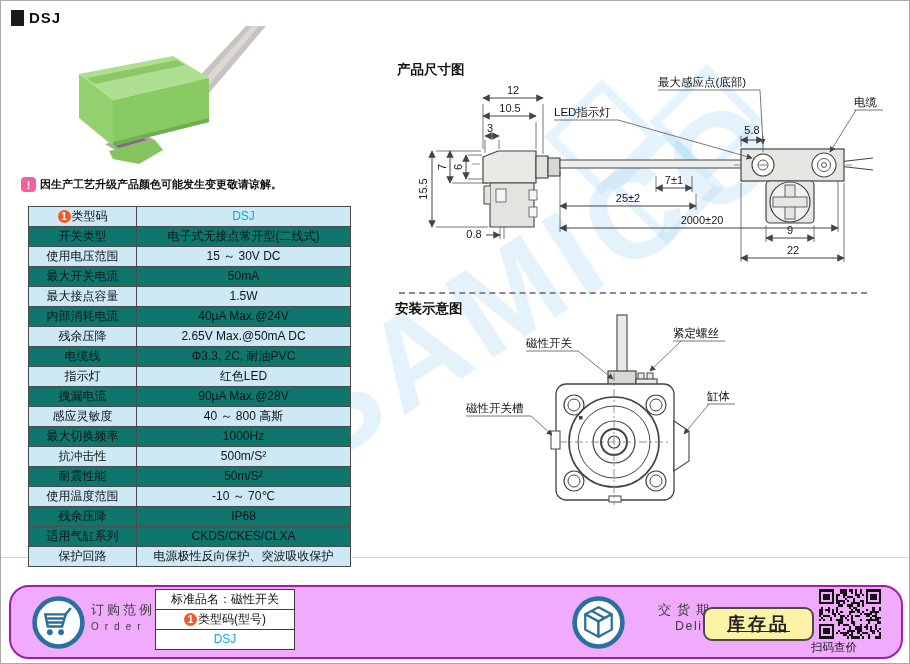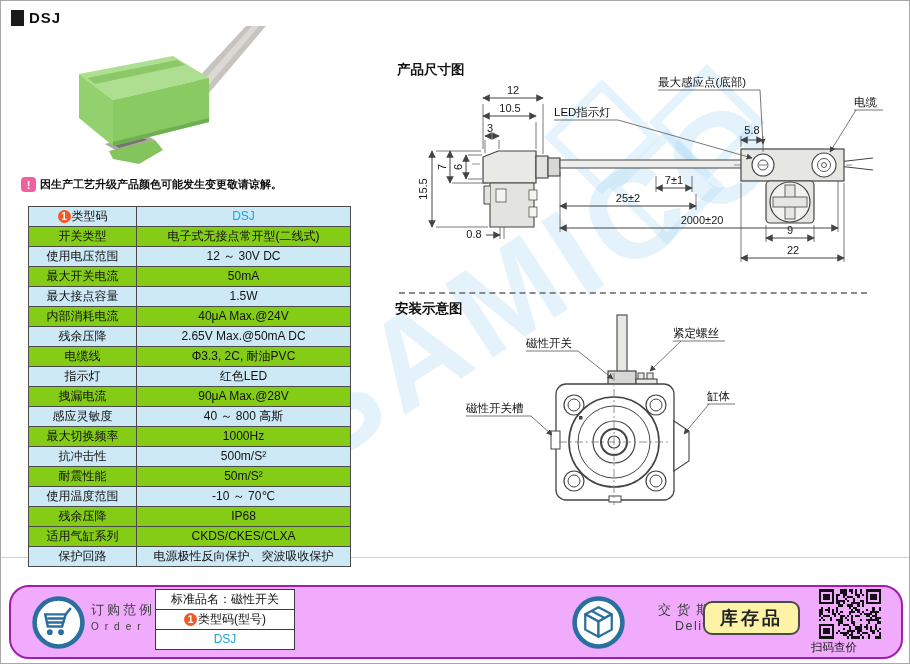--- a/index.html
+++ b/index.html
@@ -17,21 +17,21 @@
   .title-txt{font-size:15px;font-weight:bold;color:#111;letter-spacing:1px;}
   
   .note-row{left:20px;top:176px;display:flex;align-items:center;gap:4px;z-index:2;}
   .note-ic{width:15px;height:15px;border-radius:4px;background:#f0609e;color:#fff;font-size:11px;
     font-weight:bold;display:flex;align-items:center;justify-content:center;}
   .note-txt{font-size:11px;font-weight:bold;color:#111;}
   
   .spec{left:27px;top:205px;width:321px;border:1px solid #4a4a4a;border-bottom:none;z-index:2;background:#fff;}
   .spec-row{display:flex;height:19px;line-height:19px;border-bottom:1px solid #4a4a4a;font-size:12px;color:#111;}
   .spec-row.even{background:#cde9f6;}
-  .spec-row.odd{background:#84cc16;}
+  .spec-row.odd{background:#0f766e;}
   .spec-label{width:107px;border-right:1px solid #4a4a4a;text-align:center;display:flex;align-items:center;justify-content:center;gap:1px;}
   .spec-value{flex:1;text-align:center;}
   .spec-value.blue{color:#1ba3e0;}
   .num-badge{display:inline-flex;width:13px;height:13px;border-radius:50%;background:#f15a24;color:#fff;
     font-size:10px;font-weight:bold;align-items:center;justify-content:center;flex:none;}
   
   .sec-head{font-size:13.5px;font-weight:bold;color:#111;z-index:2;}
   .dash-sep{left:398px;top:291px;width:468px;border-top:2px dashed #8a8a8a;z-index:2;}
   .hairline{left:0;top:556px;width:908px;height:1px;background:#d4d4d4;z-index:1;}
   
@@ -44,22 +44,22 @@
   .cntxt{font-size:11.5px;fill:#111;}
   .cl{stroke:#777;stroke-width:0.8;stroke-dasharray:8 3 2 3;fill:none;}
   
   .footer{left:8px;top:584px;width:890px;height:70px;border:2px solid #a21caf;border-radius:20px;background:#f0abfc;z-index:2;}
   .ftxt{position:absolute;color:#3d3d3d;font-size:13px;line-height:17px;white-space:nowrap;}
   .order-tbl{position:absolute;left:144px;top:2px;width:138px;border:1px solid #3a3a3a;background:#fff;}
   .order-tr{height:19px;line-height:19px;font-size:12px;color:#111;text-align:left;border-bottom:1px solid #3a3a3a;
     display:flex;align-items:center;justify-content:center;gap:1px;}
   .order-tr:last-child{border-bottom:none;}
   .order-tr .blue{color:#1ba3e0;}
-  .stock-badge{position:absolute;left:692px;top:14px;padding:3px 15px;background:#fcf3a6;border:2px solid #4a4a4a;
-    border-radius:9px;font-size:18px;font-weight:bold;color:#222;letter-spacing:3px;}
+  .stock-badge{position:absolute;left:692px;top:20px;padding:3px 22px;background:#fcf3a6;border:2px solid #4a4a4a;
+    border-radius:9px;font-size:18px;font-weight:bold;color:#222;letter-spacing:3px;text-decoration:underline;}
   .qr-cap{position:absolute;left:800px;top:53px;width:80px;text-align:left;font-size:11.5px;color:#222;}
 </style>
 </head>
 <body>
 
 <div id="page">
 
   <div class="watermark">SAMICO</div>
   <div class="wm-diamond" style="left:560px;top:95px;"></div>
   <div class="wm-diamond" style="left:625px;top:145px;"></div>
@@ -92,21 +92,21 @@
       <div class="spec-row even">
         <div class="spec-label"><span class="num-badge">1</span>类型码</div>
         <div class="spec-value blue">DSJ</div>
       </div>
       <div class="spec-row odd">
         <div class="spec-label">开关类型</div>
         <div class="spec-value">电子式无接点常开型(二线式)</div>
       </div>
       <div class="spec-row even">
         <div class="spec-label">使用电压范围</div>
-        <div class="spec-value">12 ～ 30V DC</div>
+        <div class="spec-value">15 ～ 30V DC</div>
       </div>
       <div class="spec-row odd">
         <div class="spec-label">最大开关电流</div>
         <div class="spec-value">50mA</div>
       </div>
       <div class="spec-row even">
         <div class="spec-label">最大接点容量</div>
         <div class="spec-value">1.5W</div>
       </div>
       <div class="spec-row odd">

